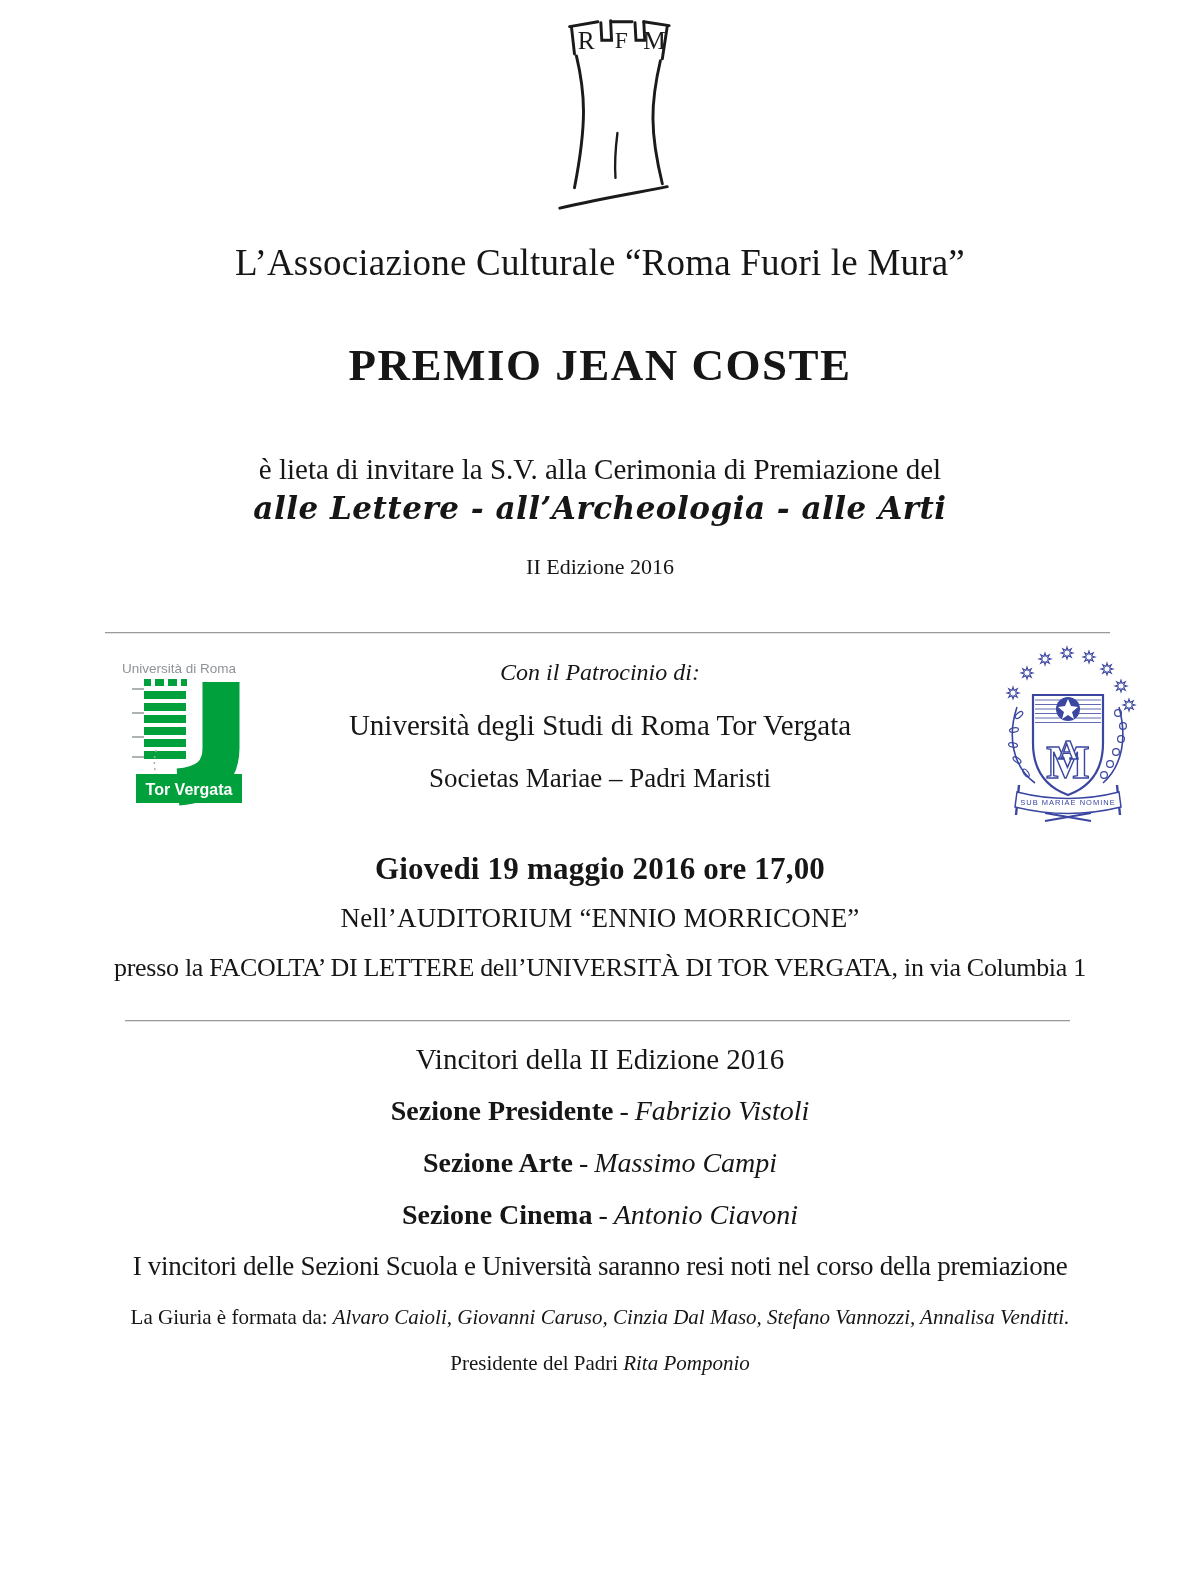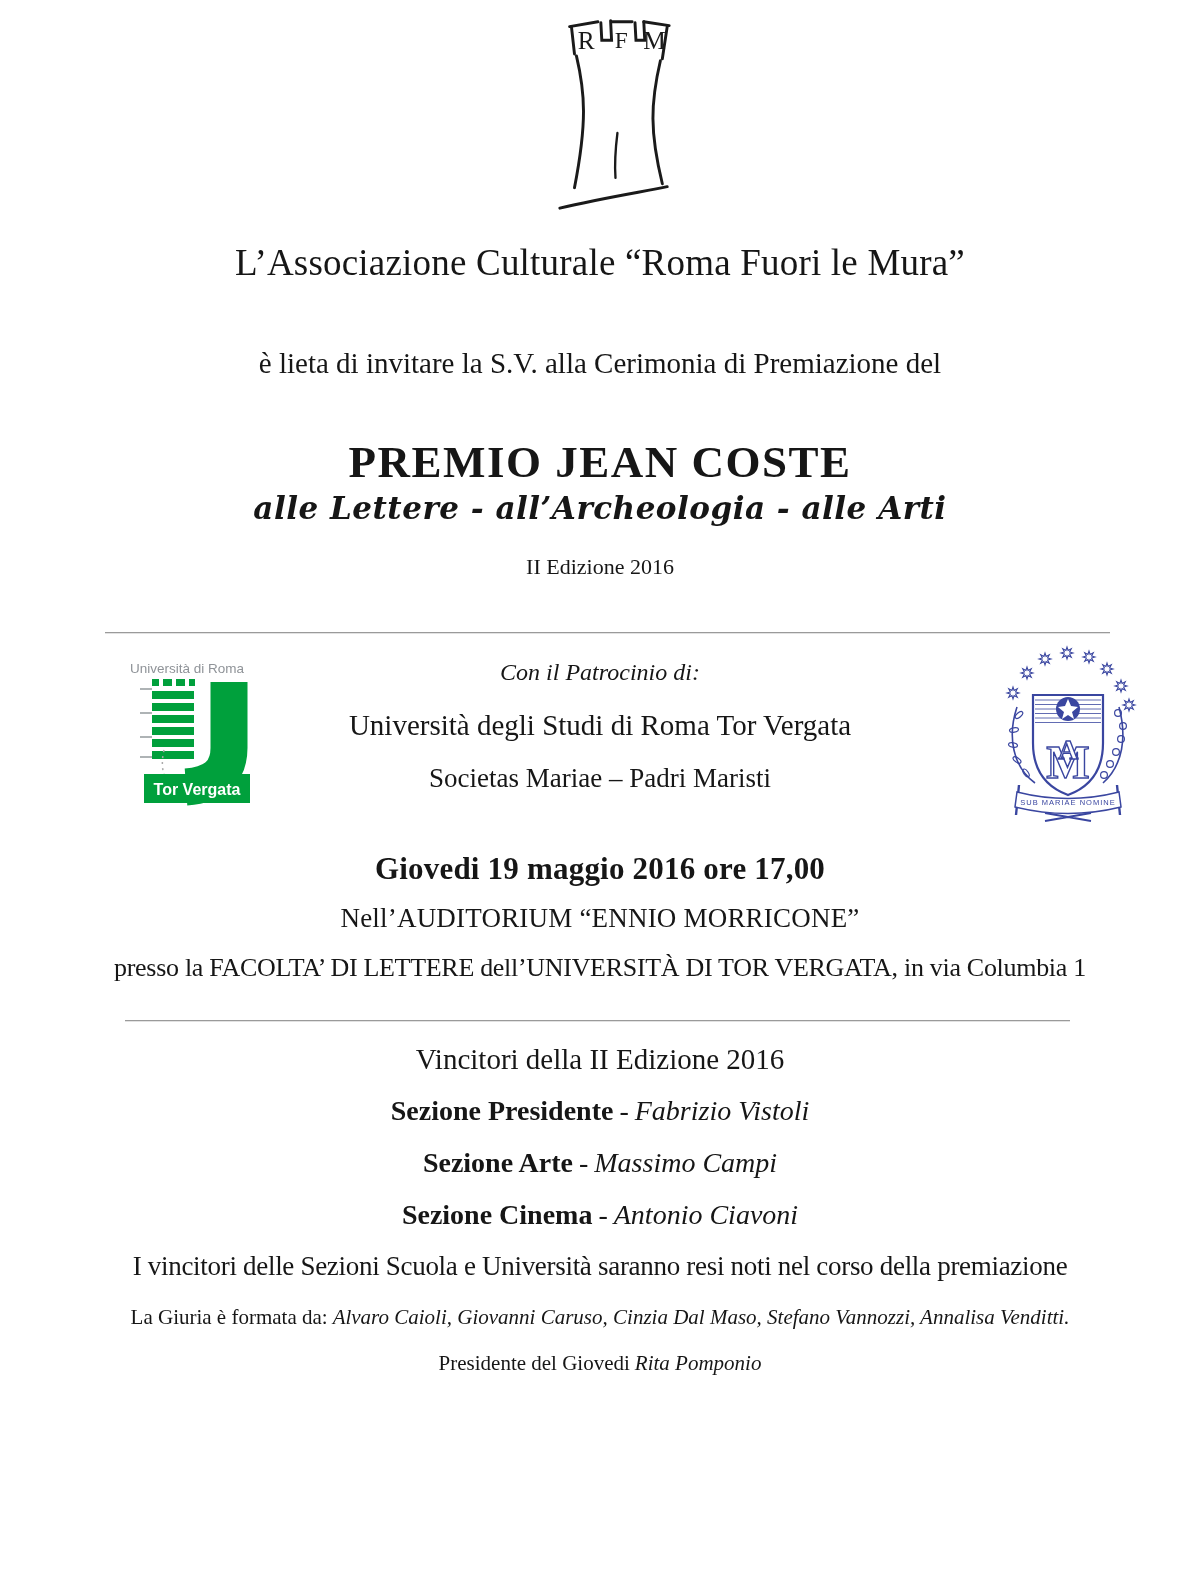--- a/index.html
+++ b/index.html
@@ -26,21 +26,21 @@
 
   .divider{height:0;border-top:1px solid #9a9a9a;border-bottom:1px solid #e2e2e2;}
   .divider1{margin:49px 90px 0 105px;}
   .divider2{margin:35px 130px 0 125px;}
 
   .patronage{position:relative;height:155px;margin-top:21px;}
   .patronage .center{text-align:center;}
   .patronage-label{padding-top:2px;font-size:24px;font-style:italic;line-height:30px;}
   .patronage-univ{margin-top:21px;font-size:29px;line-height:34px;}
   .patronage-soc{margin-top:20px;font-size:27px;line-height:32px;}
-  .torv-logo{position:absolute;left:114px;top:3px;}
+  .torv-logo{position:absolute;left:106px;top:3px;}
   .marist-logo{position:absolute;left:983px;top:-10px;}
 
   .event-date{margin-top:41px;line-height:36px;font-size:31px;font-weight:700;letter-spacing:0.2px;}
   .event-venue{margin-top:15px;line-height:32px;font-size:27px;letter-spacing:0.2px;}
   .event-address{margin-top:17px;line-height:34px;font-size:26px;letter-spacing:-0.3px;}
 
   .winners-title{margin-top:20px;line-height:34px;font-size:29px;}
   .winner{margin-top:18px;line-height:34px;font-size:28px;}
   .winner .sec{font-weight:700;}
   .winner .sep{font-style:italic;margin:0 6px;}
@@ -75,23 +75,23 @@
       <g fill="#1a1a1a" font-family="Liberation Serif, serif" text-anchor="middle">
         <text x="41" y="40" font-size="26">R</text>
         <text x="77" y="39" font-size="24">F</text>
         <text x="111" y="40" font-size="26">M</text>
       </g>
     </svg>
   </div>
 
   <div class="c association">L’Associazione Culturale “Roma Fuori le Mura”</div>
 
+  <div class="c prize-title">PREMIO JEAN COSTE</div>
+
   <div class="c invite">è lieta di invitare la S.V. alla Cerimonia di Premiazione del</div>
-
-  <div class="c prize-title">PREMIO JEAN COSTE</div>
   <div class="c prize-subtitle">alle Lettere - all’Archeologia - alle Arti</div>
   <div class="c edition">II Edizione 2016</div>
 
   <div class="divider divider1"></div>
 
   <div class="patronage">
 
     <div class="torv-logo">
       <svg width="150" height="150" viewBox="0 0 150 150">
         <text x="16" y="15" font-size="13.5" fill="#8F9398" font-family="Liberation Sans, sans-serif">Università di Roma</text>
@@ -192,16 +192,16 @@
     <span class="sec">Sezione Cinema</span><span class="sep">-</span><span class="name">Antonio Ciavoni</span>
   </div>
 
   <div class="c note">I vincitori delle Sezioni Scuola e Università saranno resi noti nel corso della premiazione</div>
 
   <div class="c jury">
     <span>La Giuria è formata da:</span><span class="names">Alvaro Caioli, Giovanni Caruso, Cinzia Dal Maso, Stefano Vannozzi, Annalisa Venditti.</span>
   </div>
 
   <div class="c president">
-    <span>Presidente del Giovedi</span><span class="name">Rita Pomponio</span>
+    <span>Presidente del Padri</span><span class="name">Rita Pomponio</span>
   </div>
 
 </div>
 
 </body></html>

